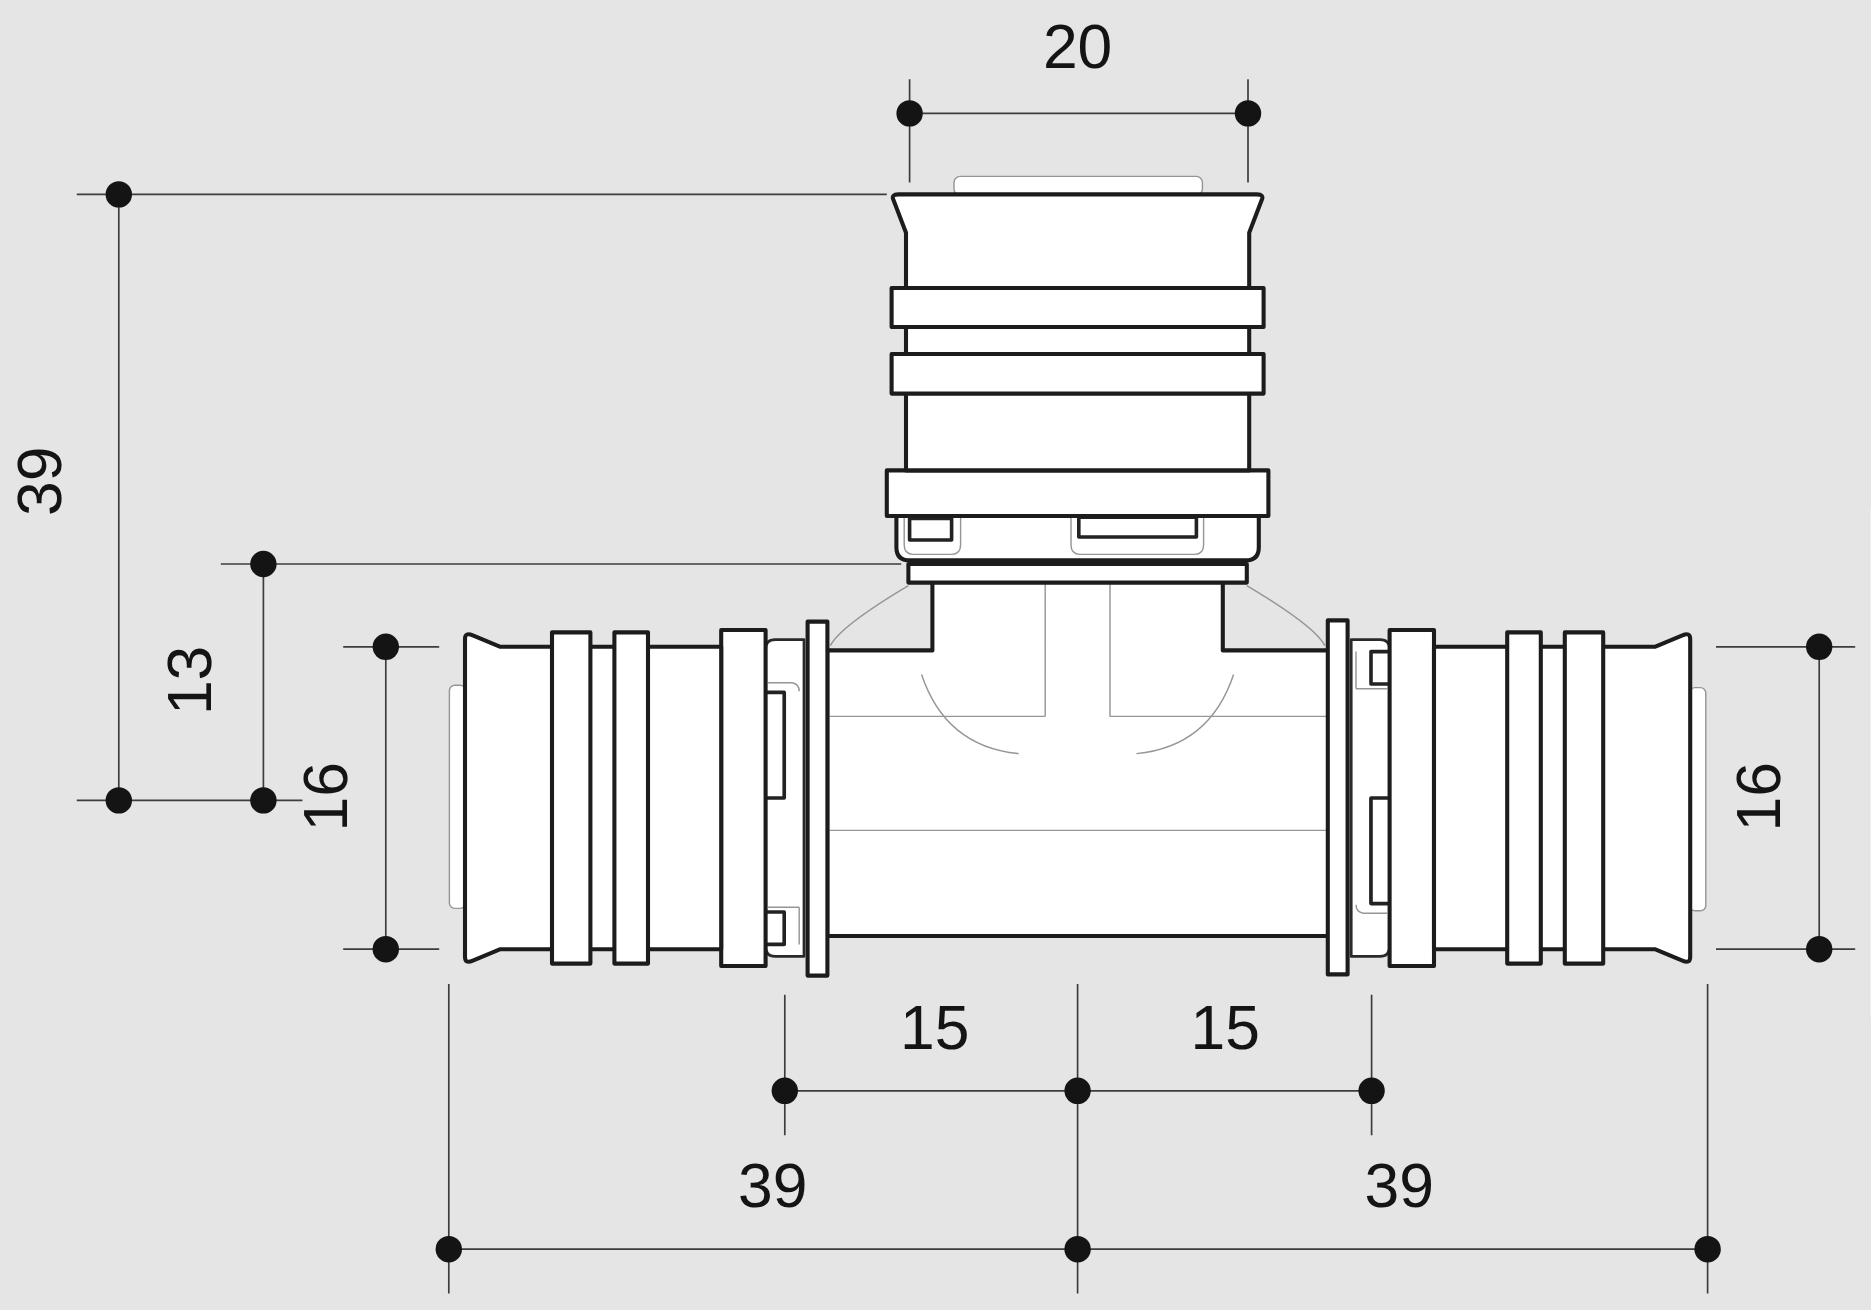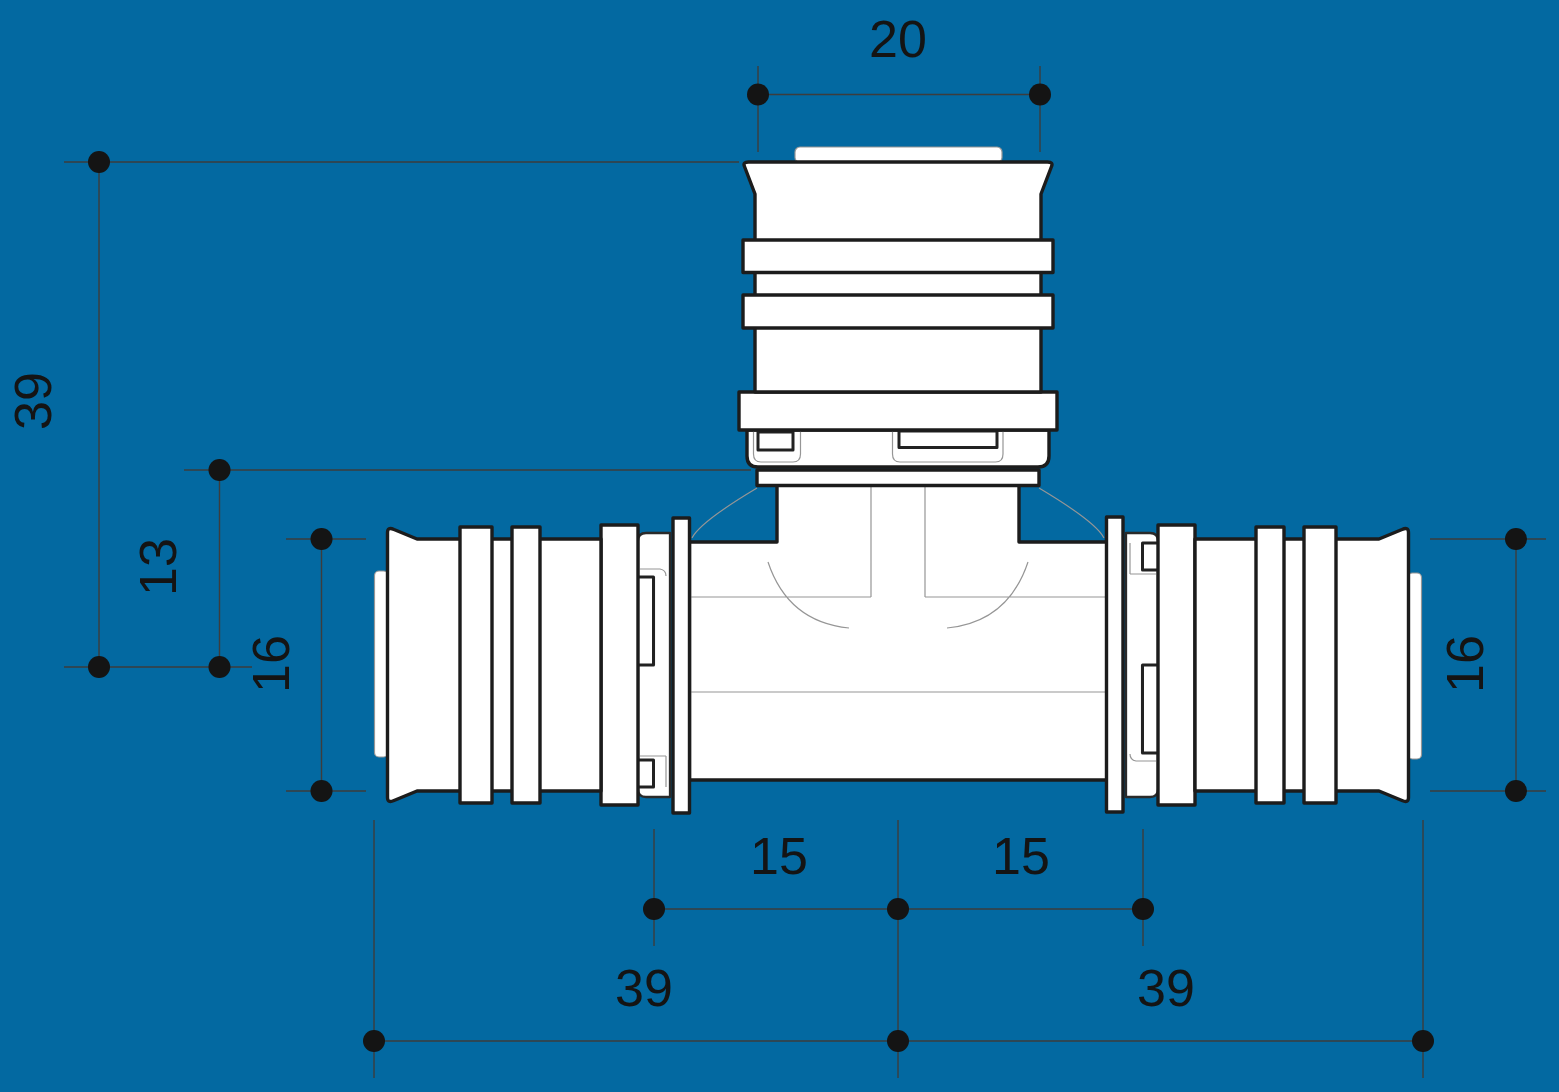--- a/index.html
+++ b/index.html
@@ -1,19 +1,19 @@
 <!DOCTYPE html>
 <html><head>
 <meta charset="utf-8">
 <style>
   html,body{margin:0;padding:0;background:#ffffff;}
   .stage{
     position:relative;
     width:1559px;height:1092px;
-    background:#0369a1;
+    background:#e5e5e5;
     font-family:"Liberation Sans", sans-serif;
     overflow:hidden;
   }
   svg{position:absolute;left:0;top:0;}
   .thick{fill:#ffffff;stroke:#1c1c1c;stroke-width:3.4;stroke-linejoin:round;}
   .thickline{fill:none;stroke:#1c1c1c;stroke-width:3.4;stroke-linejoin:round;}
   .med{fill:#ffffff;stroke:#2a2a2a;stroke-width:2.3;stroke-linejoin:round;}
   .win{fill:#ffffff;stroke:#222222;stroke-width:3;stroke-linejoin:round;}
   .thin{fill:none;stroke:#969696;stroke-width:1.2;}
   .thinfill{fill:#ffffff;stroke:#969696;stroke-width:1.2;}

